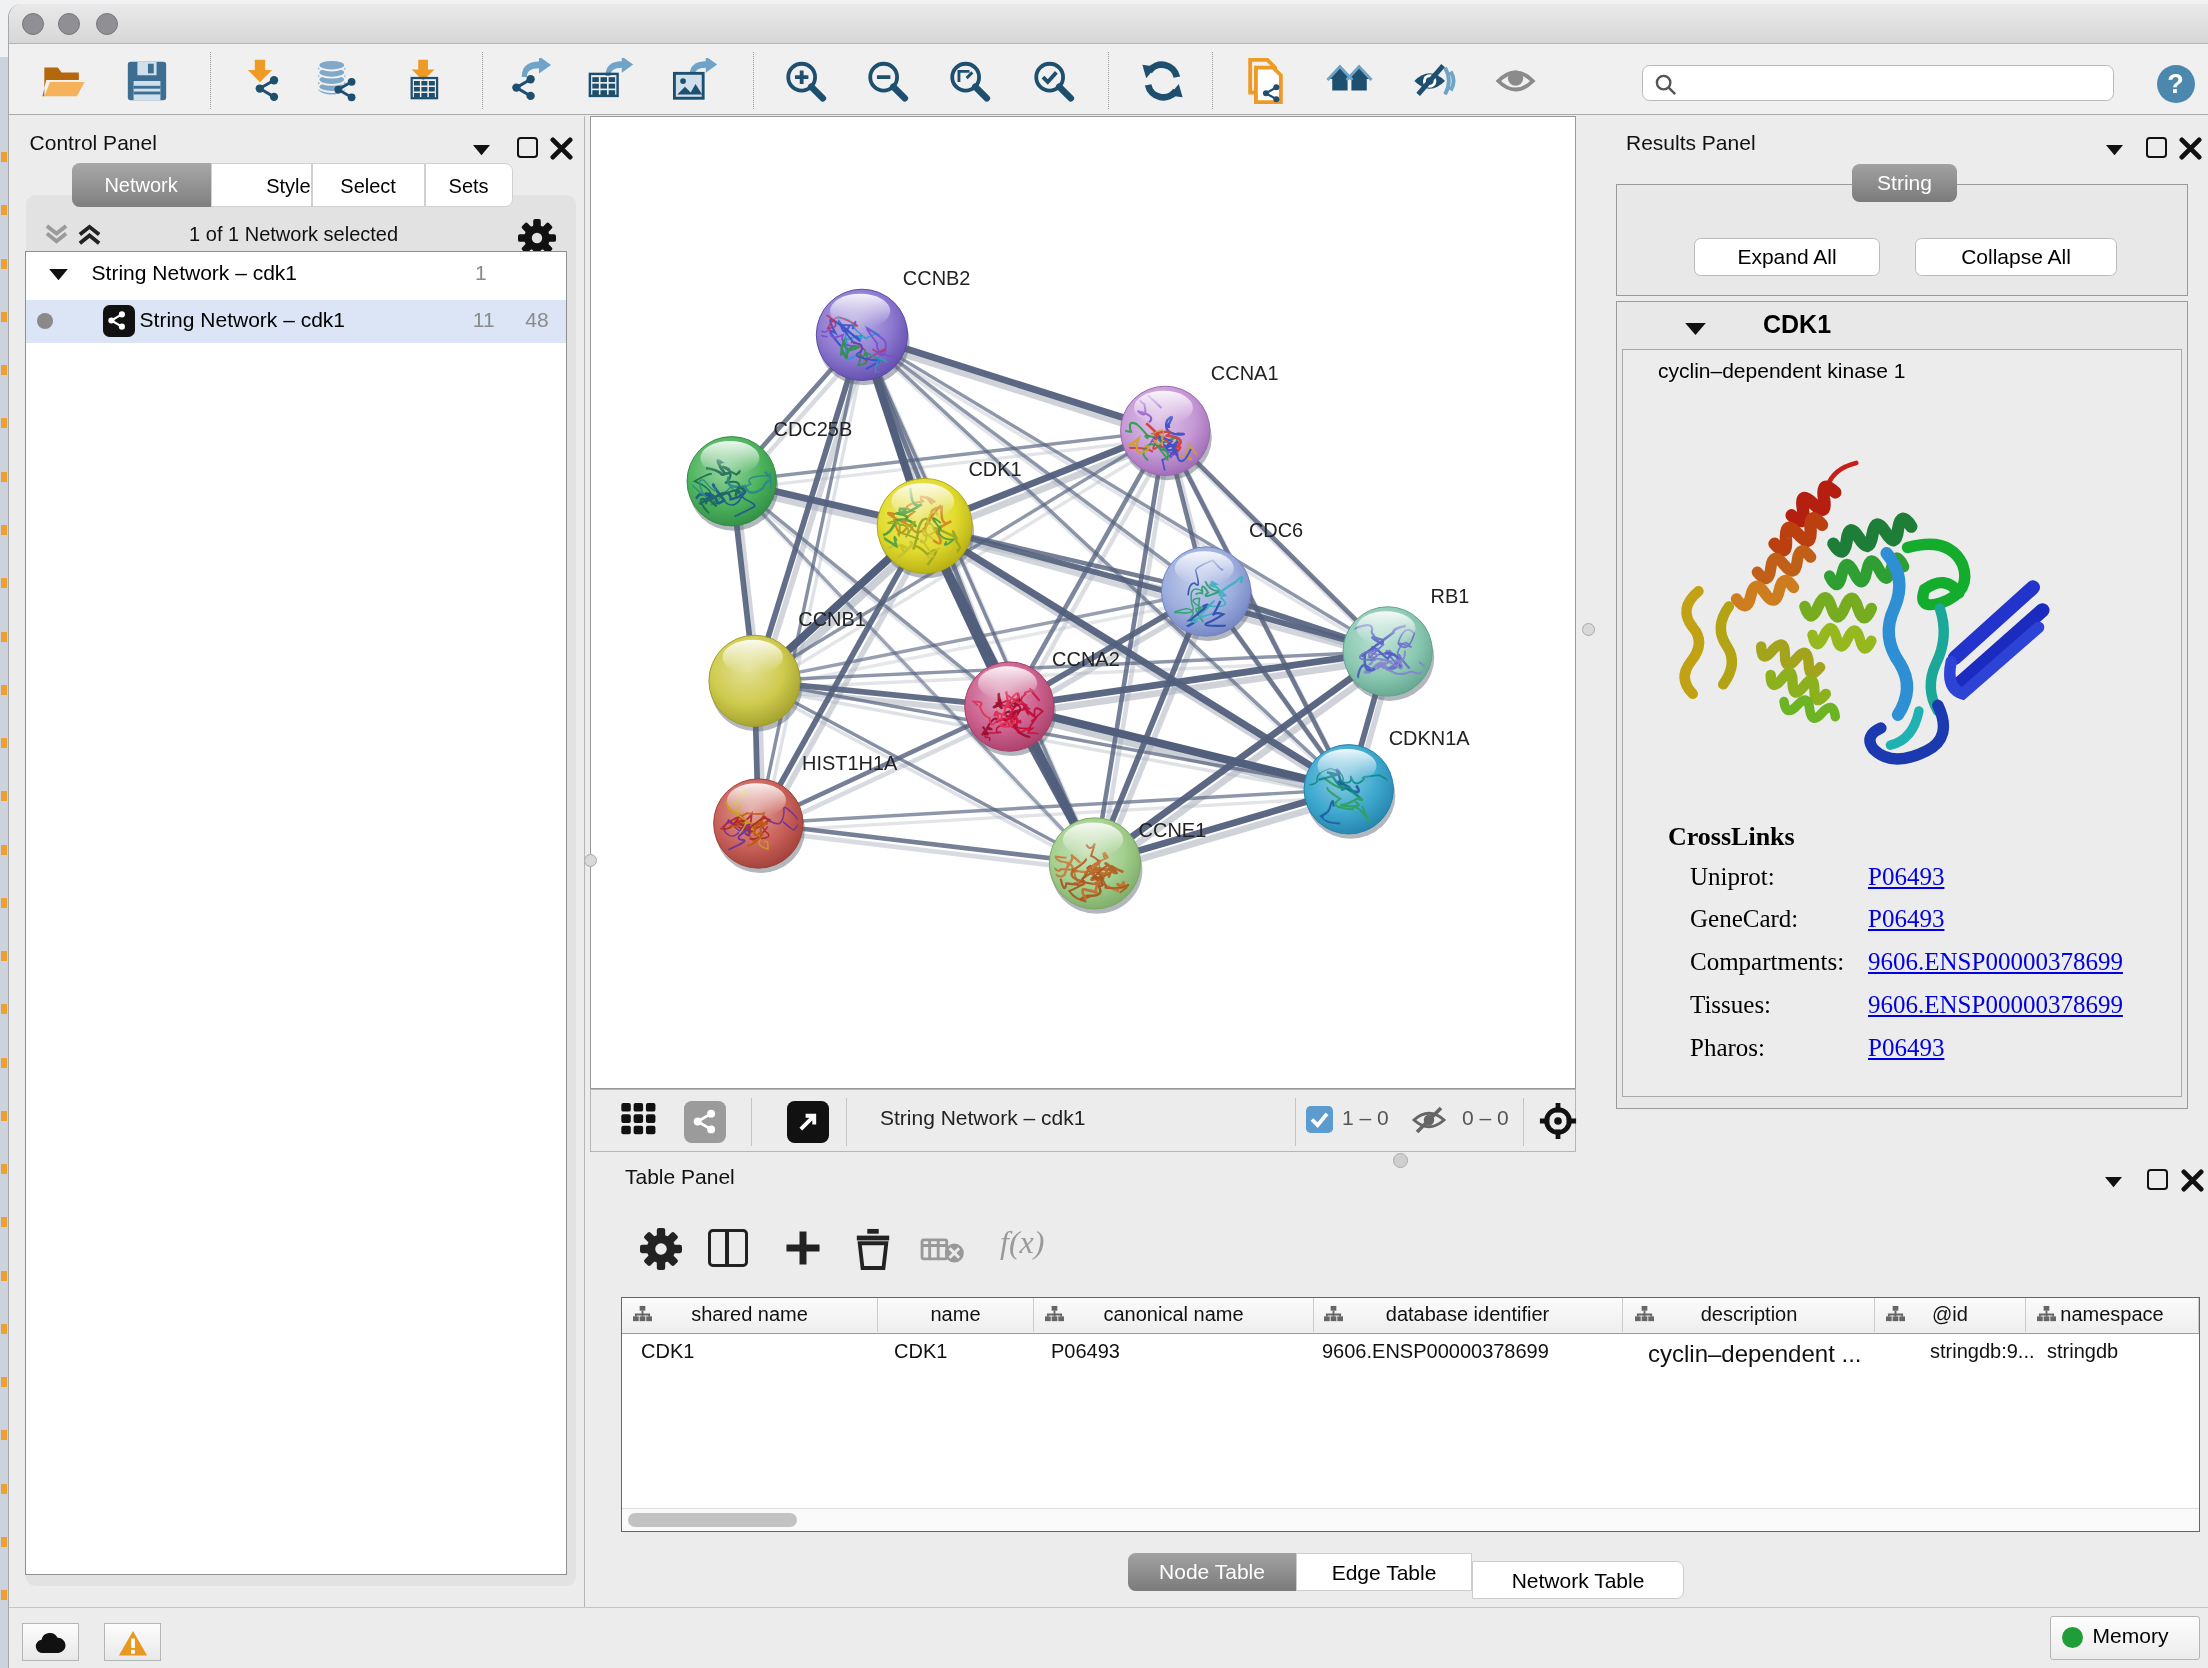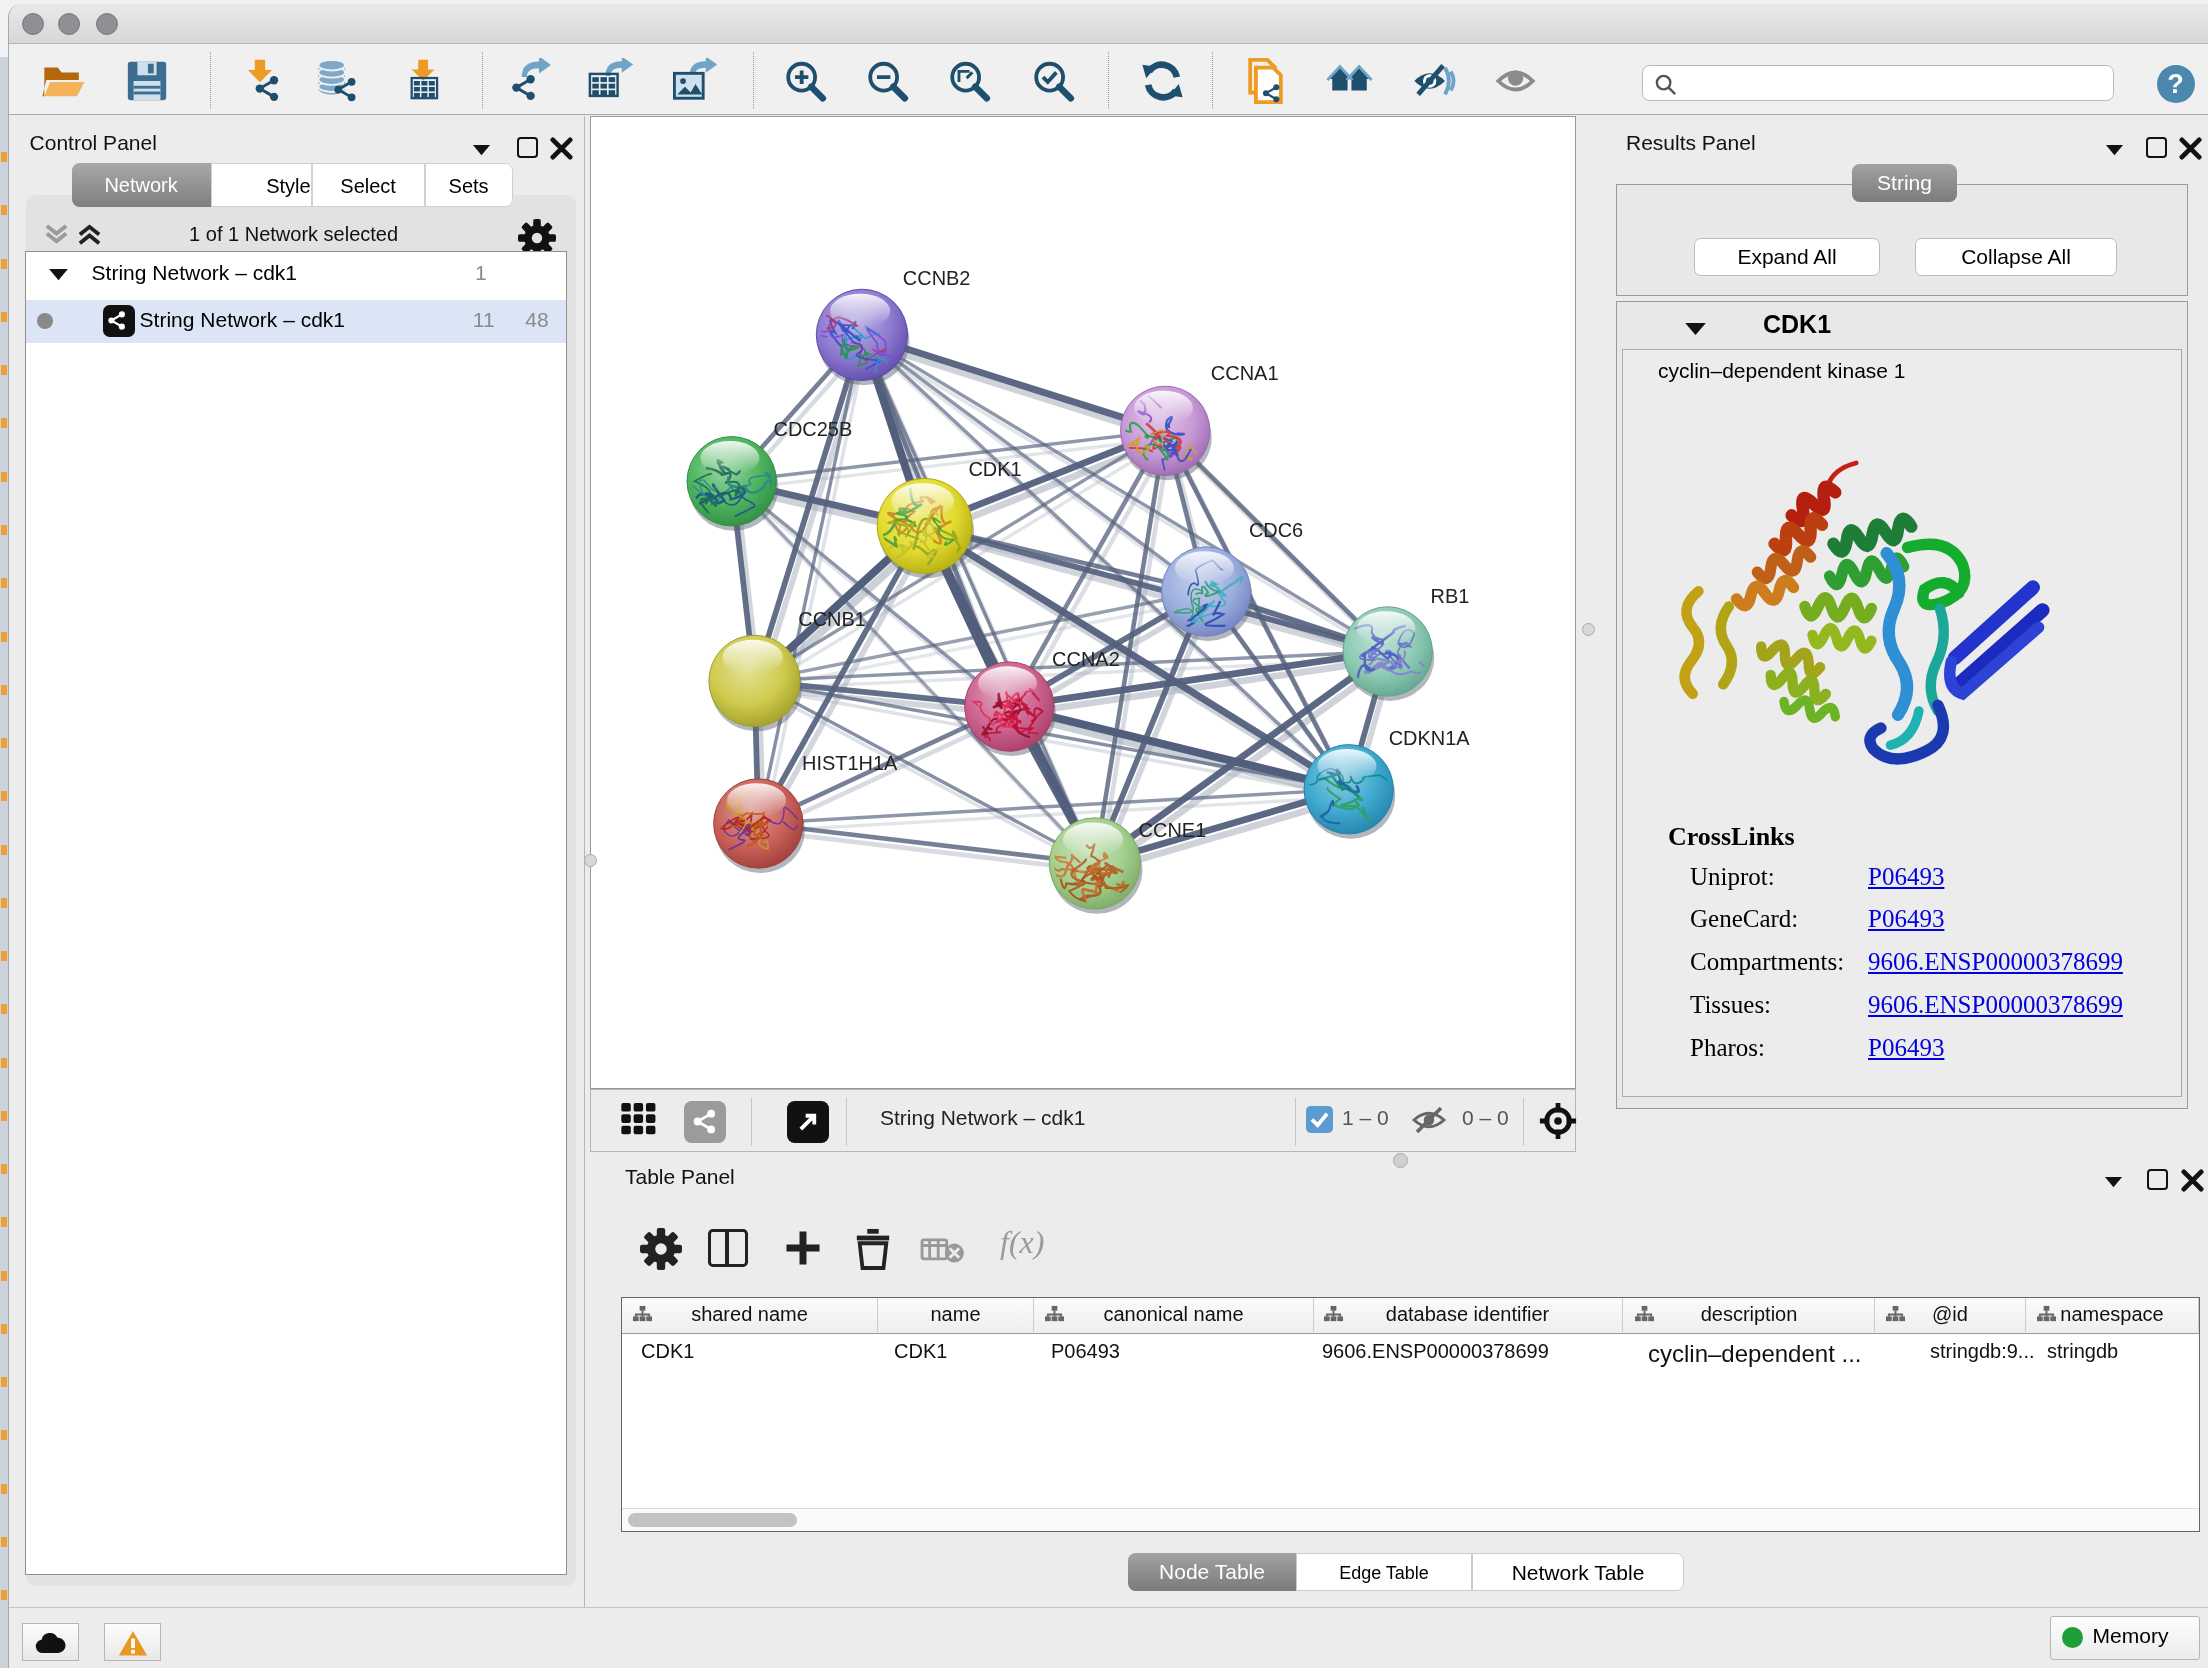--- a/index.html
+++ b/index.html
@@ -935,22 +935,22 @@
           <div class="abs" style="left:700px;top:42px;font-size:20px;color:#111;">9606.ENSP00000378699</div>
           <div class="abs" style="left:1026px;top:42px;font-size:24px;color:#111;">cyclin–dependent ...</div>
           <div class="abs" style="left:1308px;top:42px;font-size:20px;color:#111;">stringdb:9...</div>
           <div class="abs" style="left:1425px;top:42px;font-size:20px;color:#111;">stringdb</div>
           <div class="abs" style="left:0;bottom:0;width:100%;height:23px;background:#fafafa;border-top:1px solid #ddd;">
             <div style="position:absolute;left:5.7px;top:3.8px;width:169px;height:14.3px;background:#c2c2c2;border-radius:7.6px;"></div>
           </div>
         </div>
         <div class="abs" style="left:543px;top:401px;width:556px;height:38px;">
 <div class="abs" style="left:0;top:0;width:168px;height:38px;background:linear-gradient(#a2a2a2,#7b7b7b);border-radius:7.6px 0 0 7.6px;color:#fff;font-size:21px;text-align:center;line-height:38px;">Node Table</div>
-<div class="abs" style="left:168px;top:0;width:176px;height:38px;background:#fff;border:1px solid #ccc;font-size:18px;text-align:center;line-height:38px;">Edge Table</div>
-<div class="abs" style="left:344px;top:0;width:212px;height:38px;background:#fff;border:1px solid #ccc;border-radius:0 7.6px 7.6px 0;font-size:21px;text-align:center;line-height:38px;">Network Table</div>
+<div class="abs" style="left:168px;top:0;width:176px;height:38px;background:#fff;border:1px solid #ccc;font-size:21px;text-align:center;line-height:38px;">Edge Table</div>
+<div class="abs" style="left:344px;top:8px;width:212px;height:38px;background:#fff;border:1px solid #ccc;border-radius:0 7.6px 7.6px 0;font-size:21px;text-align:center;line-height:38px;">Network Table</div>
 </div>
       </div>
       <div class="abs" style="left:583px;top:854px;width:13.3px;height:13.3px;border-radius:50%;background:#d8d8d8;border:1px solid #aaa;"></div>
       <div class="abs" style="left:1581px;top:623px;width:13.3px;height:13.3px;border-radius:50%;background:#d8d8d8;border:1px solid #aaa;"></div>
       <div class="abs" style="left:1392px;top:1153px;width:15px;height:15px;border-radius:50%;background:#cfcfcf;border:1px solid #aaa;"></div>
       <div class="abs" style="left:7.6px;top:1607px;width:2201px;height:61px;background:#ececec;border-top:1.9px solid #c5c5c5;">
 <div class="abs" style="left:13.3px;top:15px;width:57px;height:38px;background:linear-gradient(#fdfdfd,#e8e8e8);border:1.9px solid #b5b5b5;">
 <svg style="position:absolute;left:11.4px;top:7.6px" width="32" height="23" viewBox="0 0 34 24">
 <path d="M10 22 a7 7 0 0 1 -2 -14 a9 9 0 0 1 17 -2 a6.5 6.5 0 0 1 1 16 z" fill="#111"></path>
           </svg>

